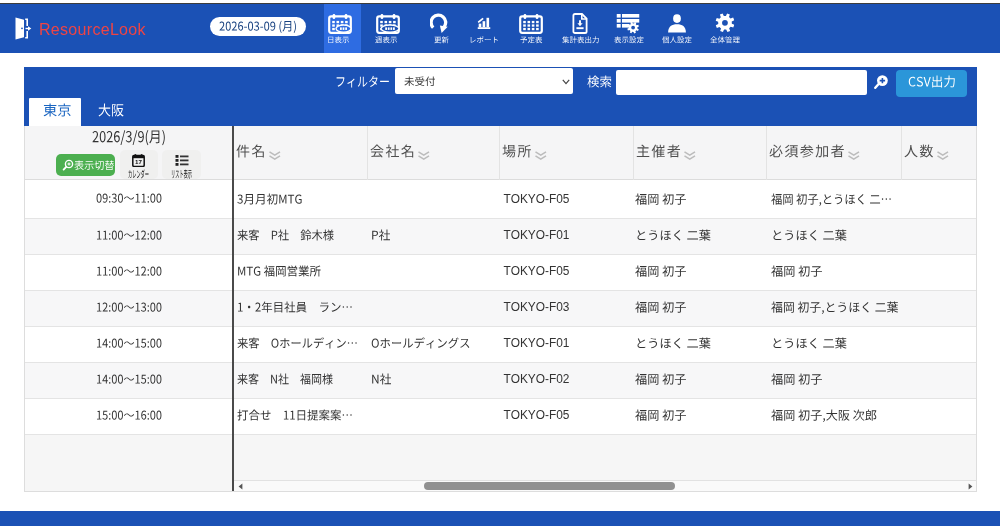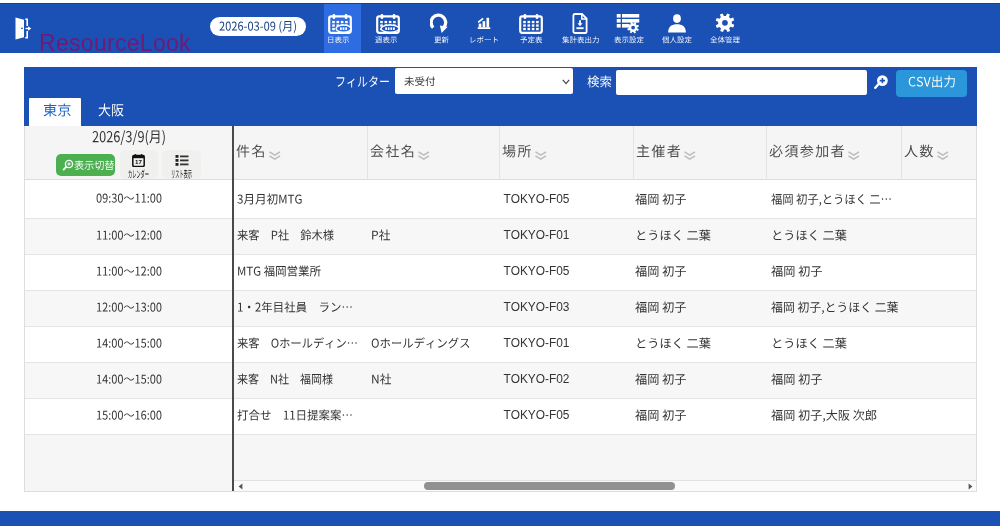--- a/index.html
+++ b/index.html
@@ -4,21 +4,21 @@
 <div style="position:absolute;left:0px;top:3.5px;width:1000px;height:49.5px;background:#1b51b5;"></div>
 <div style="position:absolute;left:15px;top:17px;">
     <svg width="17" height="23" viewBox="0 0 17 23">
       <path d="M0.5 0.6 L9 2.7 L9 20.3 L0.5 22.4 Z" fill="#fff"></path>
       <circle cx="7" cy="11.3" r="0.9" fill="#1b51b5"></circle>
       <path d="M10.2 2.2 L12.2 2.2 L12.2 9 M12.2 14 L12.2 20.8 L10.2 20.8" fill="none" stroke="#fff" stroke-width="1.6"></path>
       <path d="M10.5 11.5 L13.4 11.5" stroke="#fff" stroke-width="1.4"></path>
       <path d="M13 9.2 L16.3 11.5 L13 13.8 Z" fill="#fff"></path>
     </svg>
   </div>
-<div style="position:absolute;left:39px;top:32px;font-size:23px;font-weight:400;color:#701a75;letter-spacing:0.3px;line-height:23px;">ResourceLook</div>
+<div style="position:absolute;left:39px;top:18px;font-size:16px;font-weight:400;color:#ef4444;letter-spacing:0.3px;line-height:23px;">ResourceLook</div>
 <div style="position:absolute;left:210px;top:17px;width:96px;height:18.5px;background:#fff;border-radius:9.5px;"></div>
 <div style="position:absolute;left:219px;top:20.3px;">
     <svg class="t " width="78.0" height="13.9" viewBox="0 0 78.0 13.9" fill="#16407f">
       <g transform="translate(0 10.56) scale(0.01109 -0.01200)">
         <use href="#q0032" x="0"></use>
         <use href="#q0030" x="555"></use>
         <use href="#q0032" x="1110"></use>
         <use href="#q0036" x="1665"></use>
         <use href="#q002D" x="2220"></use>
         <use href="#q0030" x="2567"></use>

